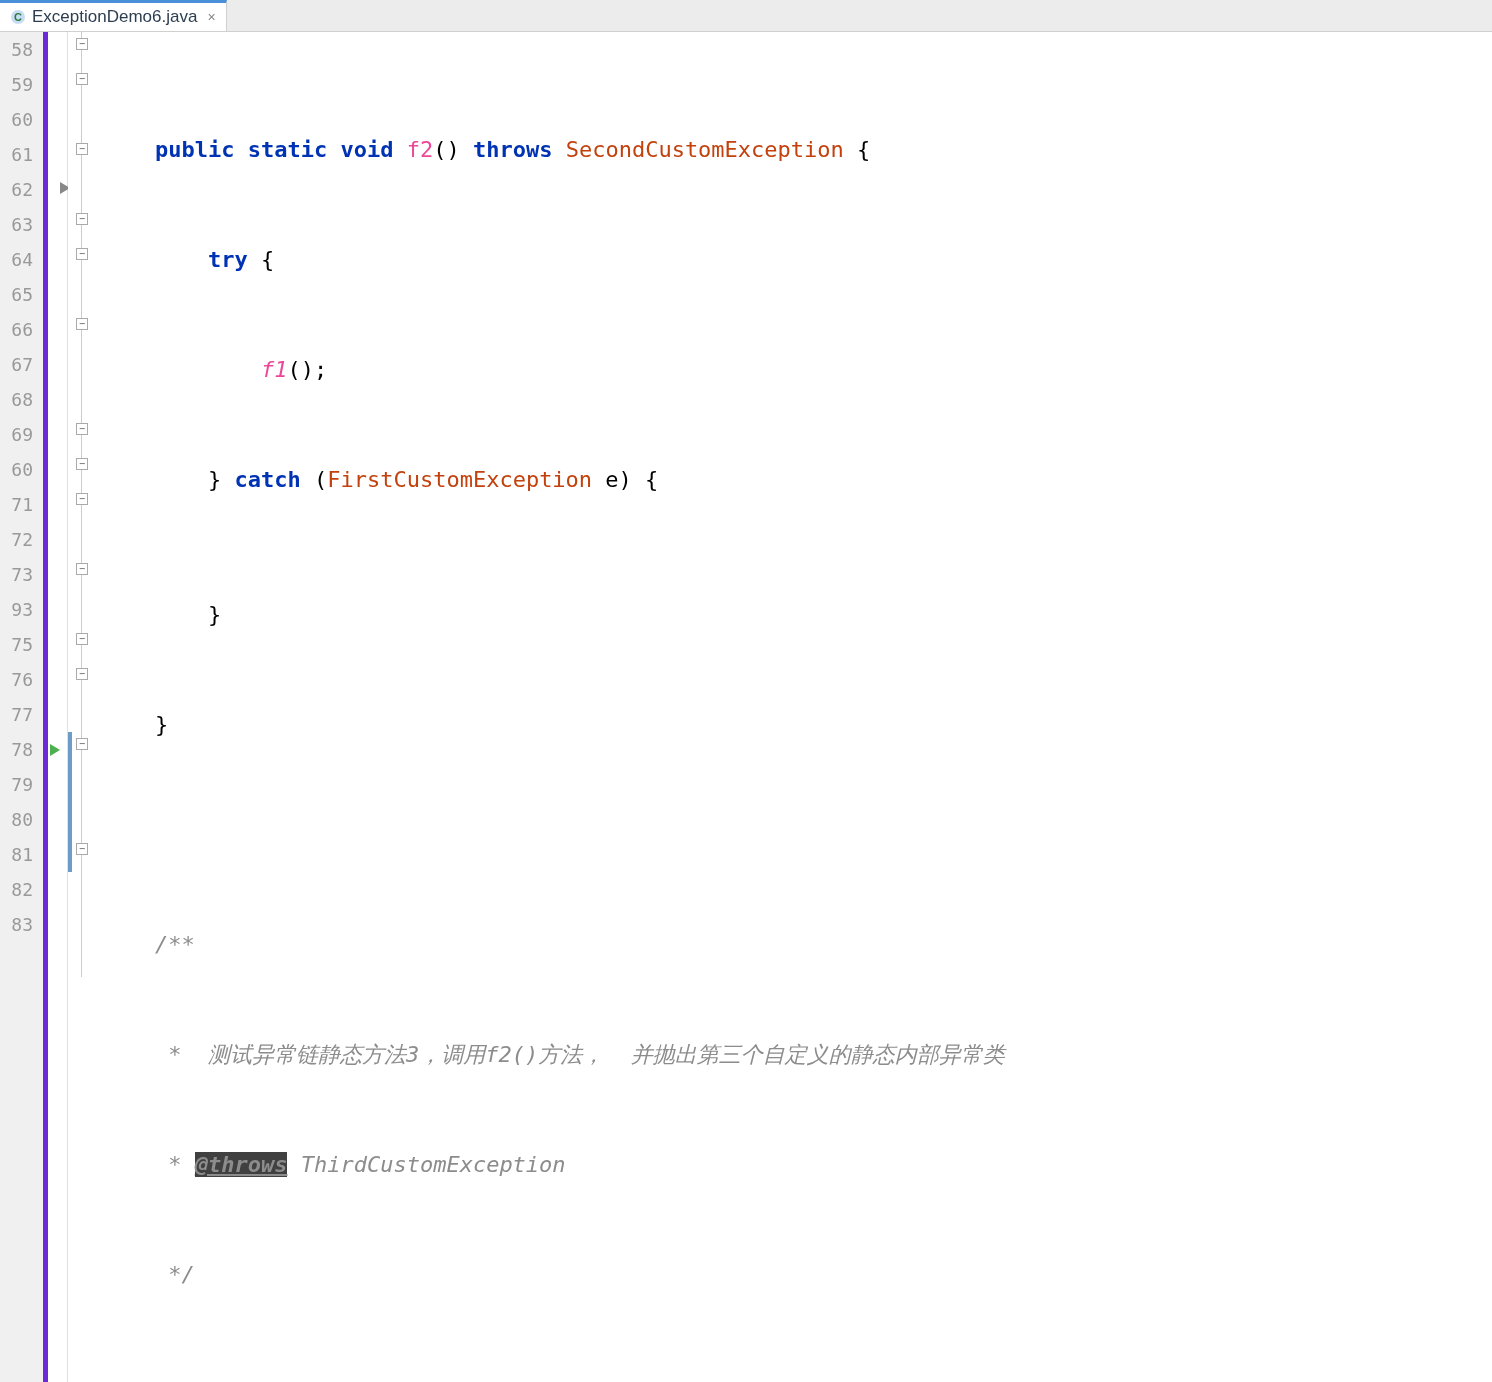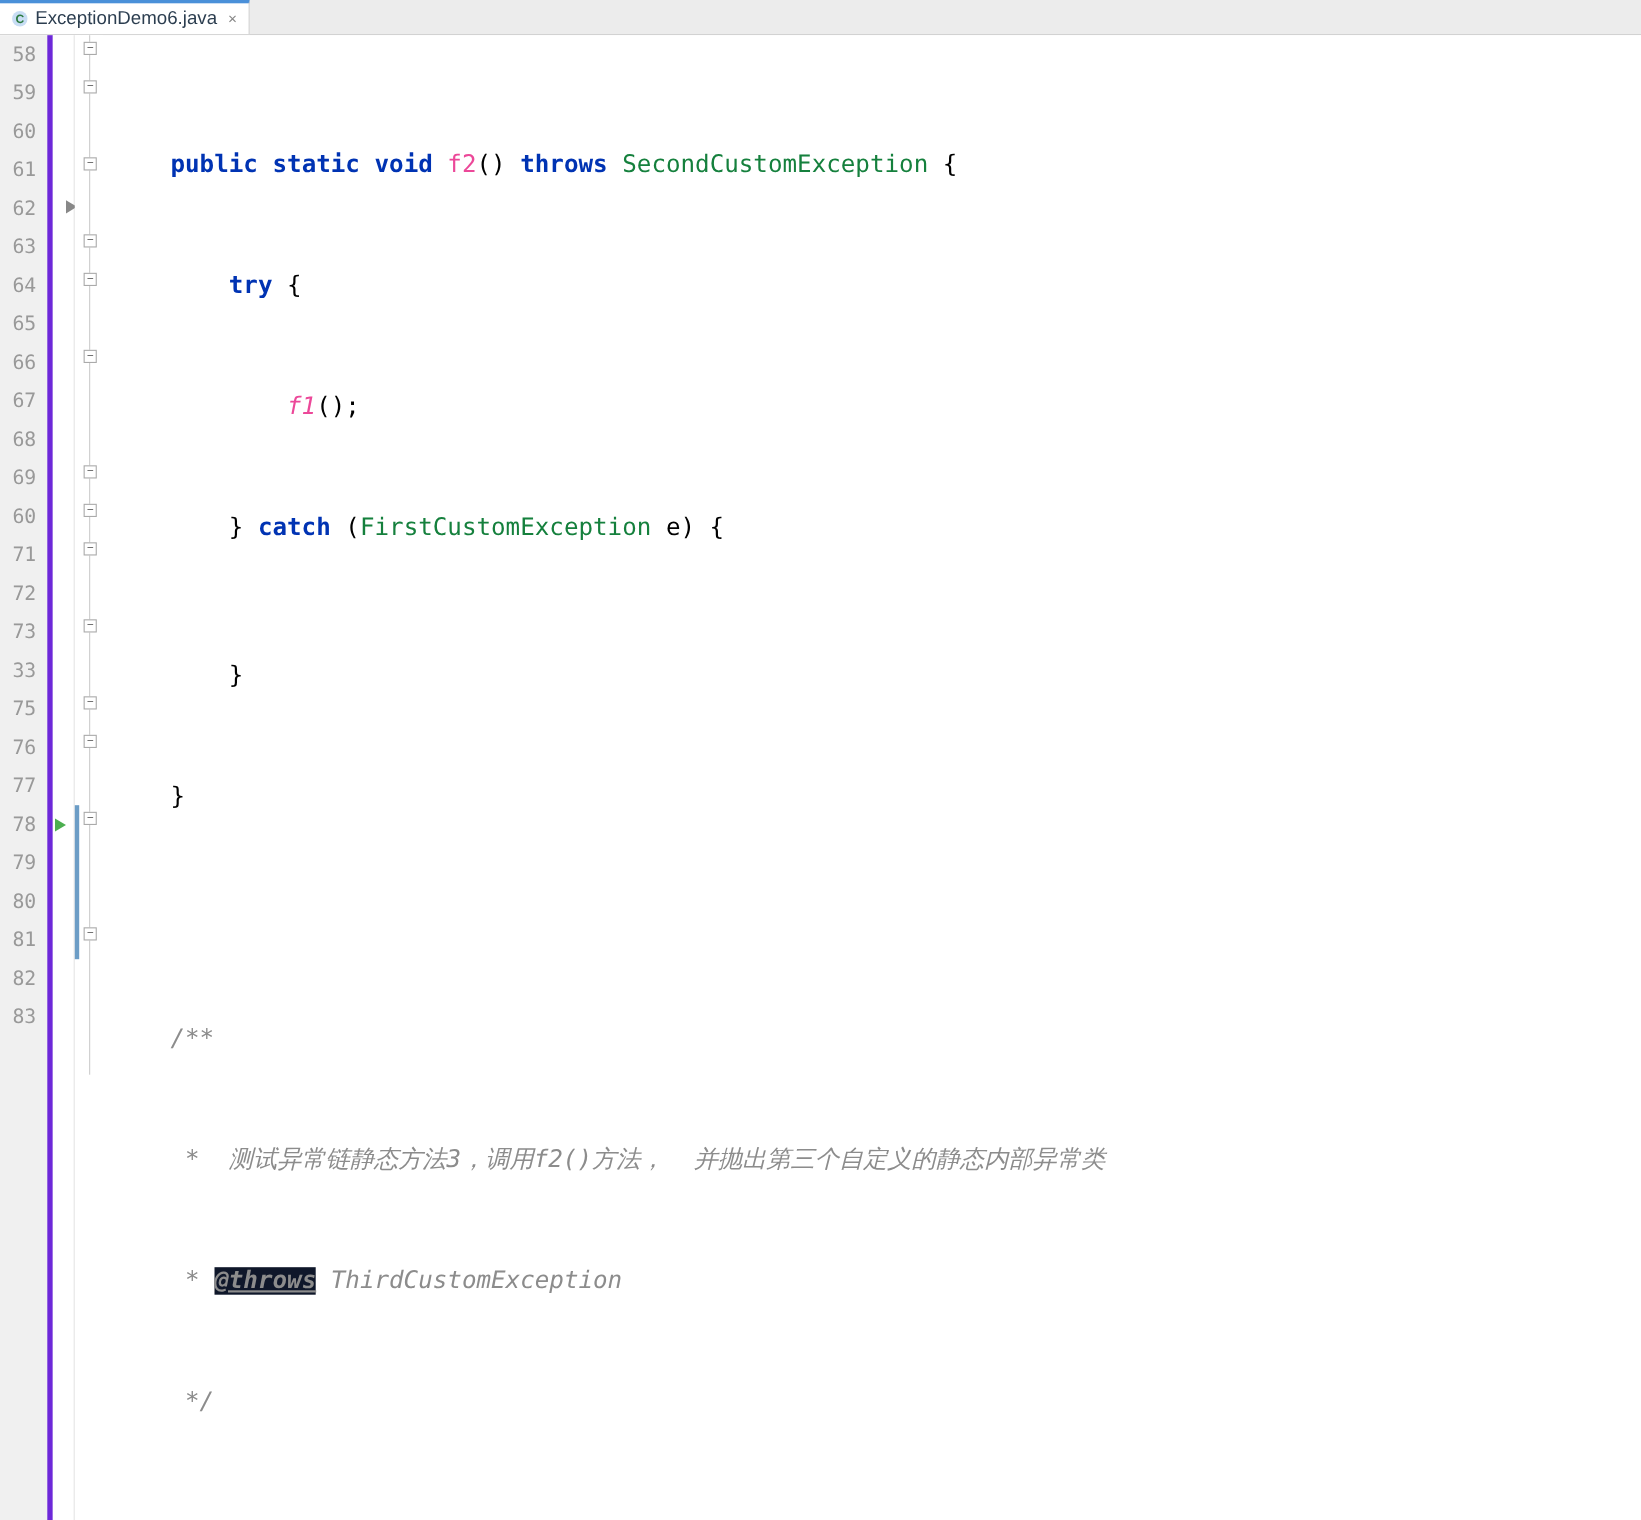--- a/index.html
+++ b/index.html
@@ -120,23 +120,23 @@
   white-space: pre;
 }
 .code-line {
   height: 35px;
   line-height: 35px;
   padding-left: 8px;
   position: relative;
 }
 .kw { color: #0033b3; font-weight: bold; }
 .mname { color: #ec4899; }
-.typ { color: #15803d; margin-top: 40px; }
+.typ { color: #c2410c; margin-top: 40px; }
 .doc { color: #8c8c8c; font-style: italic; }
-.doctag { color: #8c8c8c; font-style: italic; font-weight: bold; text-decoration: underline; background: #0f172a; }
+.doctag { color: #8c8c8c; font-style: italic; font-weight: bold; text-decoration: underline; background: #404040; }
 .iname { font-style: italic; }
 .param { color: #000; }
 .pun { color: #000; }
 </style>
 </head>
 <body>
 
 <div class="tab-bar">
   <div class="tab">
     <span class="tab-icon">
@@ -161,21 +161,21 @@
       <div class="gutter-line">64</div>
       <div class="gutter-line">65</div>
       <div class="gutter-line">66</div>
       <div class="gutter-line">67</div>
       <div class="gutter-line">68</div>
       <div class="gutter-line">69</div>
       <div class="gutter-line">60</div>
       <div class="gutter-line">71</div>
       <div class="gutter-line">72</div>
       <div class="gutter-line">73</div>
-      <div class="gutter-line">33</div>
+      <div class="gutter-line">93</div>
       <div class="gutter-line">75</div>
       <div class="gutter-line">76</div>
       <div class="gutter-line">77</div>
       <div class="gutter-line">78</div>
       <div class="gutter-line">79</div>
       <div class="gutter-line">80</div>
       <div class="gutter-line">81</div>
       <div class="gutter-line">82</div>
       <div class="gutter-line">83</div>
     </div>

